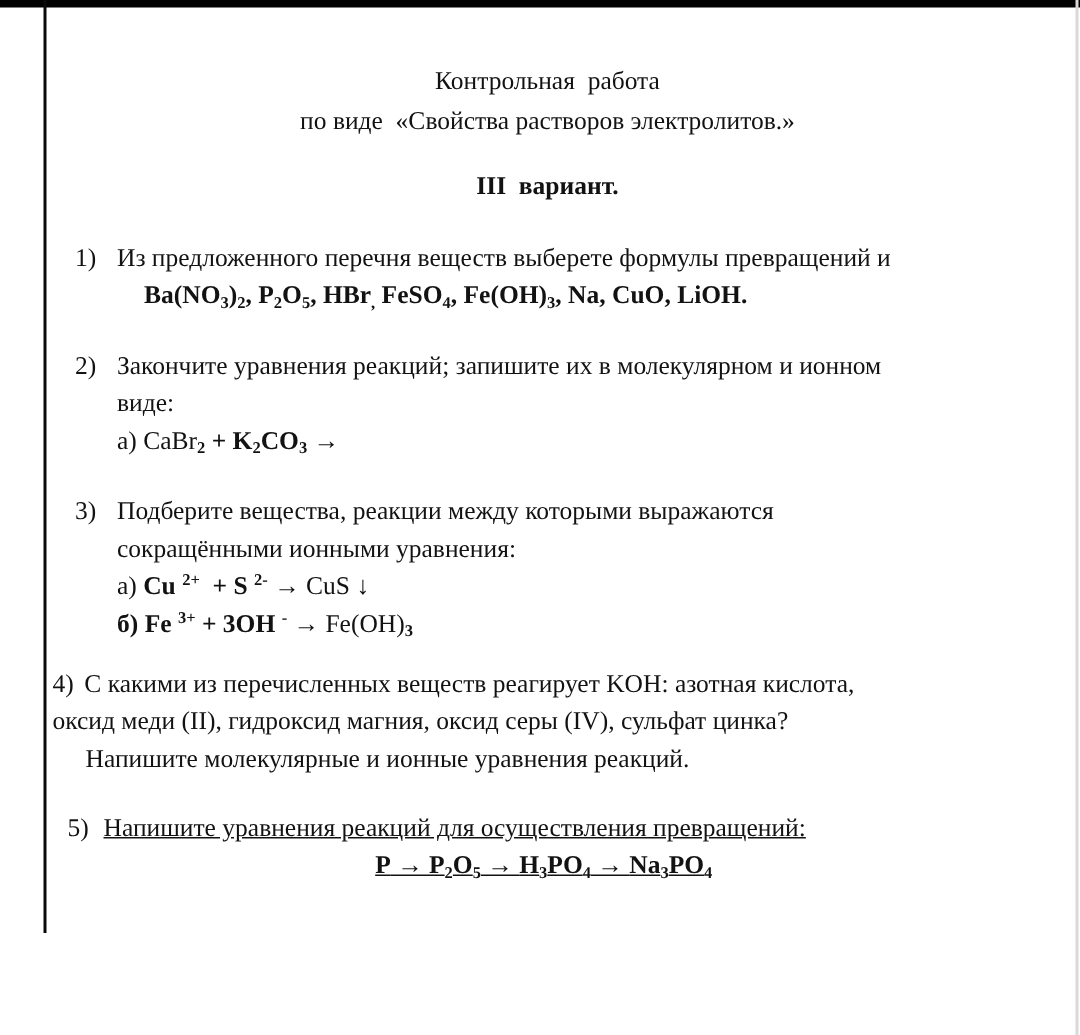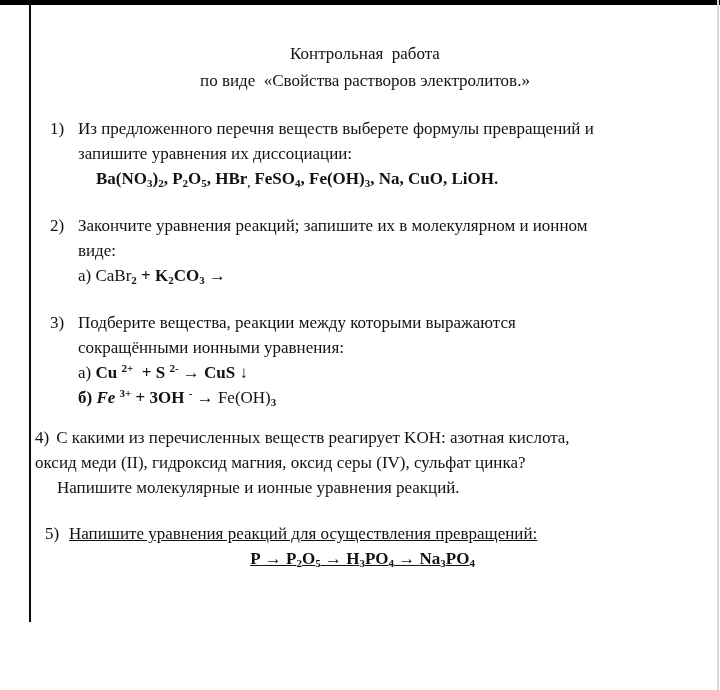--- a/index.html
+++ b/index.html
@@ -35,39 +35,39 @@
 <div class="page">
   <div class="top-bar"></div>
   <div class="left-line"></div>
   <div class="right-line"></div>
 
   <div class="content">
 
     <div class="doc-header">
       <p>Контрольная  работа</p>
       <p>по виде  «Свойства растворов электролитов.»</p>
+      <p class="variant">III  вариант.</p>
     </div>
 
     <section class="task">
       <p class="hang"><span class="num">1)</span><span>Из предложенного перечня веществ выберете формулы превращений и</span></p>
-      <p class="cont">запишите уравнения их диссоциации:</p>
       <p class="formula-indent"><span style="font-weight: bold;">Ba(NO</span><sub style="font-weight: bold;">3</sub><span style="font-weight: bold;">)</span><sub style="font-weight: bold;">2</sub><span style="font-weight: bold;">, P</span><sub style="font-weight: bold;">2</sub><span style="font-weight: bold;">O</span><sub style="font-weight: bold;">5</sub><span style="font-weight: bold;">, HBr</span><sub style="font-weight: bold;">,</sub><span style="font-weight: bold;"> FeSO</span><sub style="font-weight: bold;">4</sub><span style="font-weight: bold;">, Fe(OH)</span><sub style="font-weight: bold;">3</sub><span style="font-weight: bold;">, Na, CuO, LiOH.</span></p>
     </section>
 
     <section class="task">
       <p class="hang"><span class="num">2)</span><span>Закончите уравнения реакций; запишите их в молекулярном и ионном</span></p>
       <p class="cont">виде:</p>
       <p class="cont"><span>а) </span><span style="font-weight: normal;">CaBr</span><sub style="font-weight: bold;">2</sub><span style="font-weight: bold;"> + K</span><sub style="font-weight: bold;">2</sub><span style="font-weight: bold;">CO</span><sub style="font-weight: bold;">3</sub><span> →</span></p>
     </section>
 
     <section class="task">
       <p class="hang"><span class="num">3)</span><span>Подберите вещества, реакции между которыми выражаются</span></p>
       <p class="cont">сокращёнными ионными уравнения:</p>
-      <p class="cont"><span>а) </span><span style="font-weight: bold;">Cu </span><sup style="font-weight: bold;">2+</sup><span style="font-weight: bold;">  + S </span><sup style="font-weight: bold;">2-</sup><span> → </span><span style="font-weight: bold;">CuS</span><span> ↓</span></p>
-      <p class="cont"><span style="font-weight: bold;">б) </span><span style="font-weight: bold; font-style: italic;">Fe </span><sup style="font-weight: bold;">3+</sup><span style="font-weight: bold;"> + 3OH </span><sup style="font-weight: bold;">-</sup><span style="font-weight: normal;"> → Fe(OH)</span><sub style="font-weight: bold;">3</sub></p>
+      <p class="cont"><span>а) </span><span style="font-weight: bold;">Cu </span><sup style="font-weight: bold;">2+</sup><span style="font-weight: bold;">  + S </span><sup style="font-weight: bold;">2-</sup><span> → </span><span style="font-weight: normal;">CuS</span><span> ↓</span></p>
+      <p class="cont"><span style="font-weight: bold;">б) </span><span style="font-weight: bold;">Fe </span><sup style="font-weight: bold;">3+</sup><span style="font-weight: bold;"> + 3OH </span><sup style="font-weight: bold;">-</sup><span style="font-weight: normal;"> → Fe(OH)</span><sub style="font-weight: bold;">3</sub></p>
     </section>
 
     <section class="task task-4">
       <p><span class="num4">4)</span><span>С какими из перечисленных веществ реагирует KOH: азотная кислота,</span></p>
       <p>оксид меди (II), гидроксид магния, оксид серы (IV), сульфат цинка?</p>
       <p class="t4-indent">Напишите молекулярные и ионные уравнения реакций.</p>
     </section>
 
     <section class="task task-5">
       <p class="hang"><span class="num">5)</span><span>Напишите уравнения реакций для осуществления превращений:</span></p>

